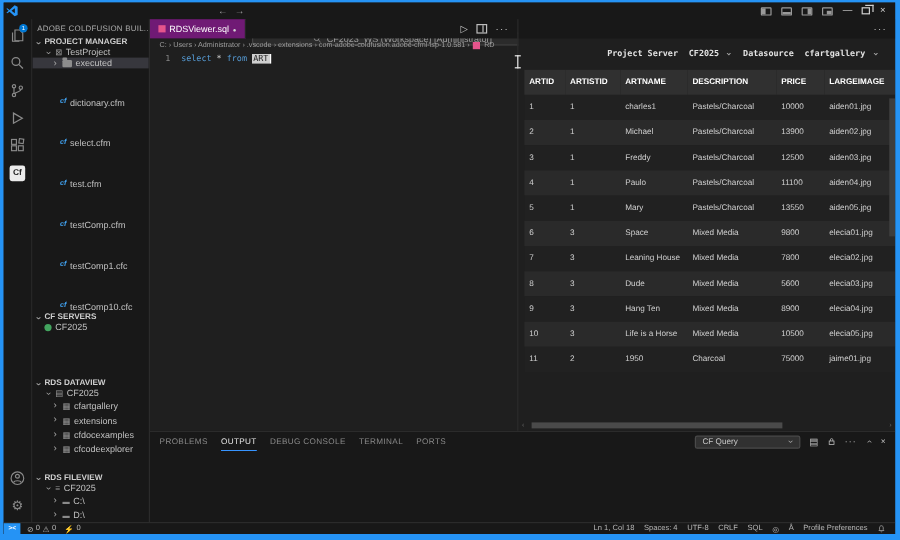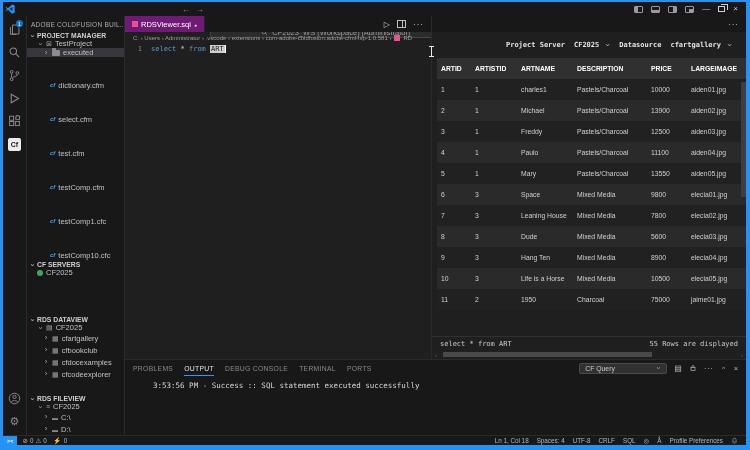--- a/index.html
+++ b/index.html
@@ -285,21 +285,21 @@
 
           <div class="tree-item lvl2 ds-item">
             <span class="chev"></span>
             <span class="i-grid"></span>
             <span>cfartgallery</span>
           </div>
 
           <div class="tree-item lvl2 ds-item">
             <span class="chev"></span>
             <span class="i-grid"></span>
-            <span>cfbookclub</span>
+            <span>extensions</span>
           </div>
 
           <div class="tree-item lvl2 ds-item">
             <span class="chev"></span>
             <span class="i-grid"></span>
             <span>cfdocexamples</span>
           </div>
 
           <div class="tree-item lvl2 ds-item">
             <span class="chev"></span>
@@ -509,24 +509,20 @@
                   <div class="td">11</div>
                   <div class="td">2</div>
                   <div class="td">1950</div>
                   <div class="td">Charcoal</div>
                   <div class="td">75000</div>
                   <div class="td">jaime01.jpg</div>
 
                 </div>
               </div>
             <div class="vscroll"></div>
-          </div>
-          <div class="qv-footer">
-            <span>select * from ART</span>
-            <span>55 Rows are displayed</span>
           </div>
           <div class="qv-hscroll">
             <span class="hs-arrow">‹</span>
             <span class="hs-thumb"></span>
             <span class="hs-arrow" style="margin-left:auto;">›</span>
           </div>
         </div>
       </div>
 
       <div class="panel">
@@ -546,23 +542,20 @@
             </span>
             <span class="i-clear"></span>
             <svg class="ic" width="8" height="8" viewBox="0 0 16 16" fill="none" stroke="#c0c0c0" stroke-width="1.3">
                 <rect x="4" y="7" width="8" height="6"></rect>
                 <path d="M6 7V5a2 2 0 0 1 4 0v2"></path>
               </svg>
             <span class="i-dots"></span>
             <span class="chev up"></span>
             <span class="i-close"></span>
           </div>
-        </div>
-        <div class="panel-body">
-          <span>3:53:56 PM - Success :: SQL statement executed successfully</span>
         </div>
       </div>
     </div>
   </div>
 
   <div class="statusbar">
     <span class="remote">&gt;&lt;</span>
     <span class="sb-left">
       <span class="stat">
         <span class="i-err"></span>

